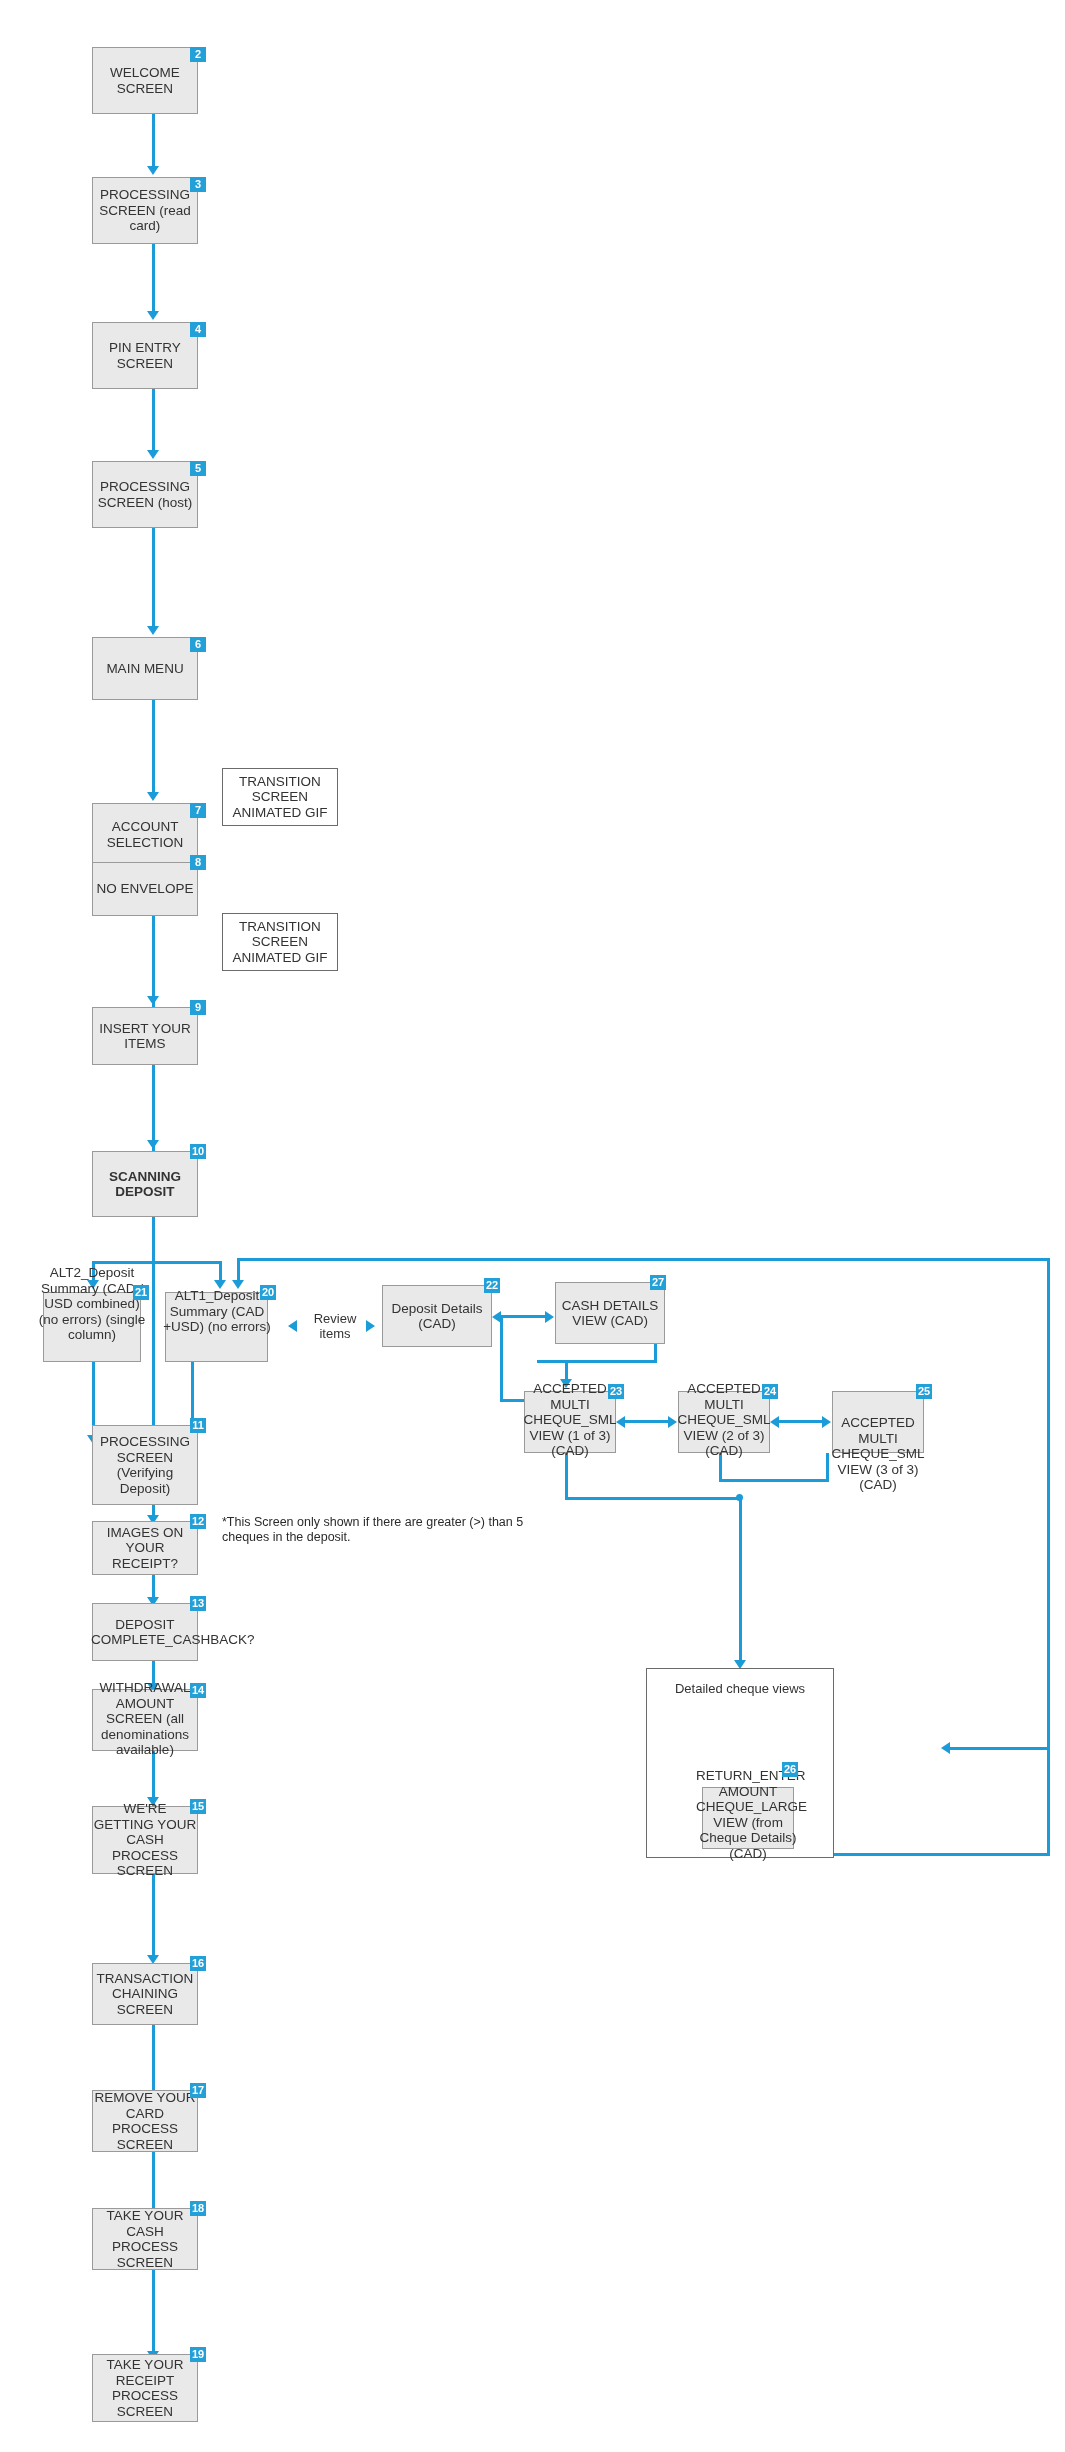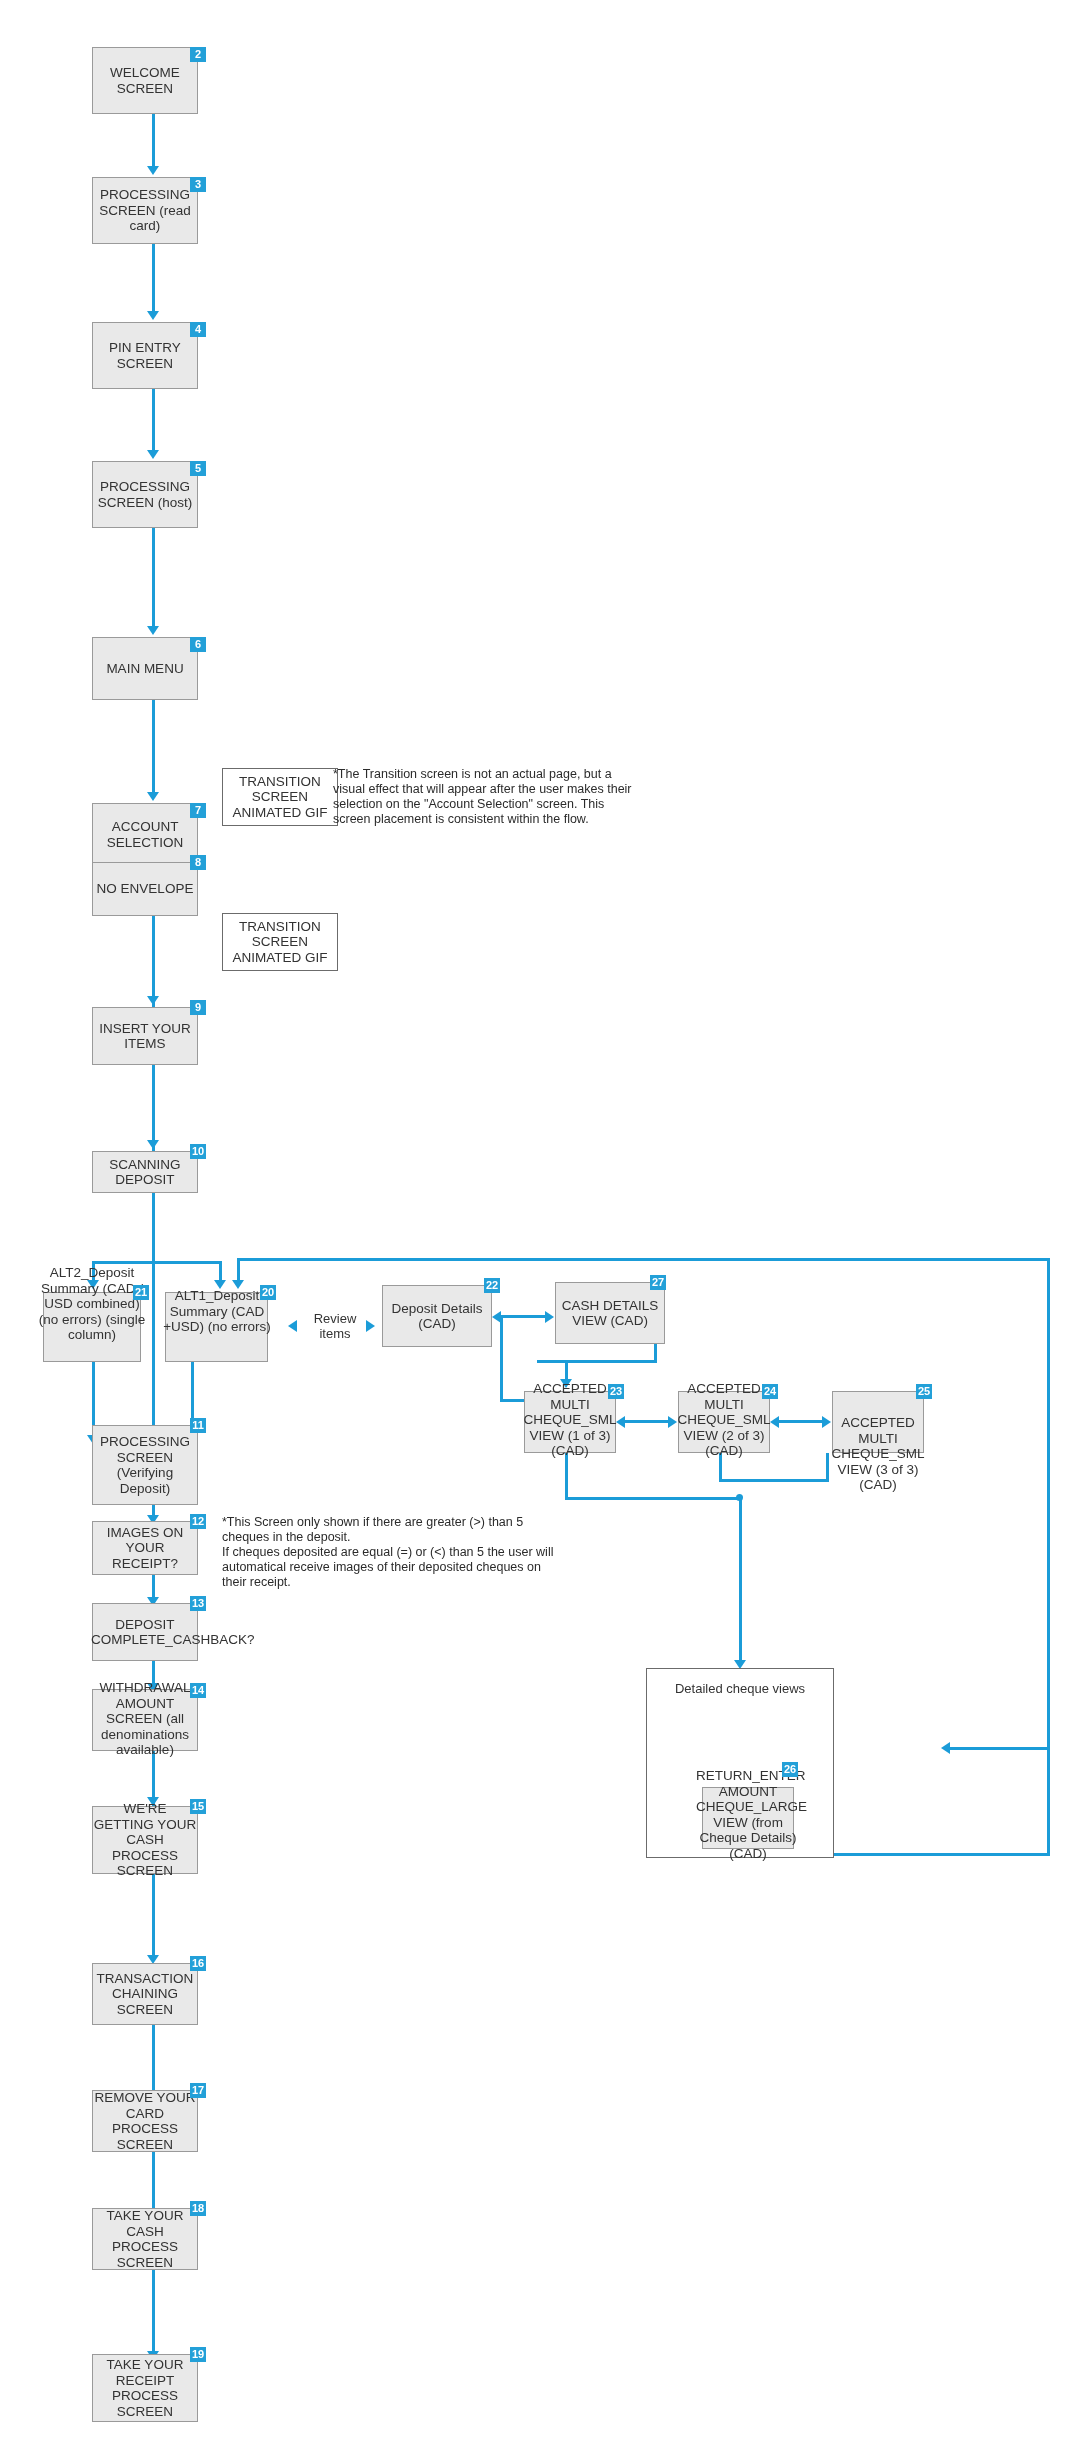--- a/index.html
+++ b/index.html
@@ -160,44 +160,41 @@
 
   <div class="node" style="left:92px;top:803px;width:106px;height:63px;">
     <span class="lbl">ACCOUNT SELECTION</span>
   </div>
   <div class="badge" style="left:190px;top:803px;">7</div>
   <div class="ln v" style="left:152px;top:866px;height:990px;"></div>
 
   <div class="node plain" style="left:222px;top:768px;width:116px;height:58px;">
     <span class="lbl">TRANSITION SCREEN ANIMATED GIF</span>
   </div>
-  <div class="note" style="left:333px;top:767px;width:300px;">
-    <span>*The Transition screen is not an actual page, but a visual effect that will appear after the user makes their selection on the "Account Selection" screen. This screen placement is consistent within the flow.</span>
-  </div>
 
   <div style="position:absolute;left:146px;top:866px;width:16px;height:0;"></div>
 
   <div class="arw down" style="left:147px;top:851px;"></div>
   <div class="node" style="left:92px;top:862px;width:106px;height:54px;">
     <span class="lbl">NO ENVELOPE</span>
   </div>
   <div class="badge" style="left:190px;top:855px;">8</div>
 
   <div class="node plain" style="left:222px;top:913px;width:116px;height:58px;">
     <span class="lbl">TRANSITION SCREEN ANIMATED GIF</span>
   </div>
 
   <div class="arw down" style="left:147px;top:996px;"></div>
   <div class="node" style="left:92px;top:1007px;width:106px;height:58px;">
     <span class="lbl">INSERT YOUR ITEMS</span>
   </div>
   <div class="badge" style="left:190px;top:1000px;">9</div>
 
   <div class="arw down" style="left:147px;top:1140px;"></div>
-  <div class="node" style="left:92px;top:1151px;width:106px;height:42px;">
+  <div class="node" style="left:92px;top:1151px;width:106px;height:66px;font-weight:bold;">
     <span class="lbl">SCANNING DEPOSIT</span>
   </div>
   <div class="badge" style="left:190px;top:1144px;">10</div>
 
   <div class="ln v" style="left:152px;top:1209px;height:52px;"></div>
 
   <div class="ln h" style="left:92px;top:1261px;width:130px;"></div>
 
   <div class="ln v" style="left:92px;top:1261px;height:22px;"></div>
   <div class="arw down" style="left:87px;top:1280px;"></div>
@@ -312,21 +309,20 @@
 
   <div class="ln v" style="left:152px;top:1493px;height:28px;"></div>
   <div class="arw down" style="left:147px;top:1515px;"></div>
   <div class="node" style="left:92px;top:1521px;width:106px;height:54px;">
     <span class="lbl">IMAGES ON YOUR RECEIPT?</span>
   </div>
   <div class="badge" style="left:190px;top:1514px;">12</div>
 
   <div class="note" style="left:222px;top:1515px;width:340px;">
     <span>*This Screen only shown if there are greater (&gt;) than 5 cheques in the deposit.</span><br>
-    <span>If cheques deposited are equal (=) or (&lt;) than 5 the user will automatical receive images of their deposited cheques on their receipt.</span>
   </div>
 
   <div class="ln v" style="left:152px;top:1575px;height:28px;"></div>
   <div class="arw down" style="left:147px;top:1597px;"></div>
   <div class="node" style="left:92px;top:1603px;width:106px;height:58px;">
     <span class="lbl">DEPOSIT COMPLETE_CASHBACK?</span>
   </div>
   <div class="badge" style="left:190px;top:1596px;">13</div>
 
   <div class="ln v" style="left:152px;top:1661px;height:28px;"></div>

